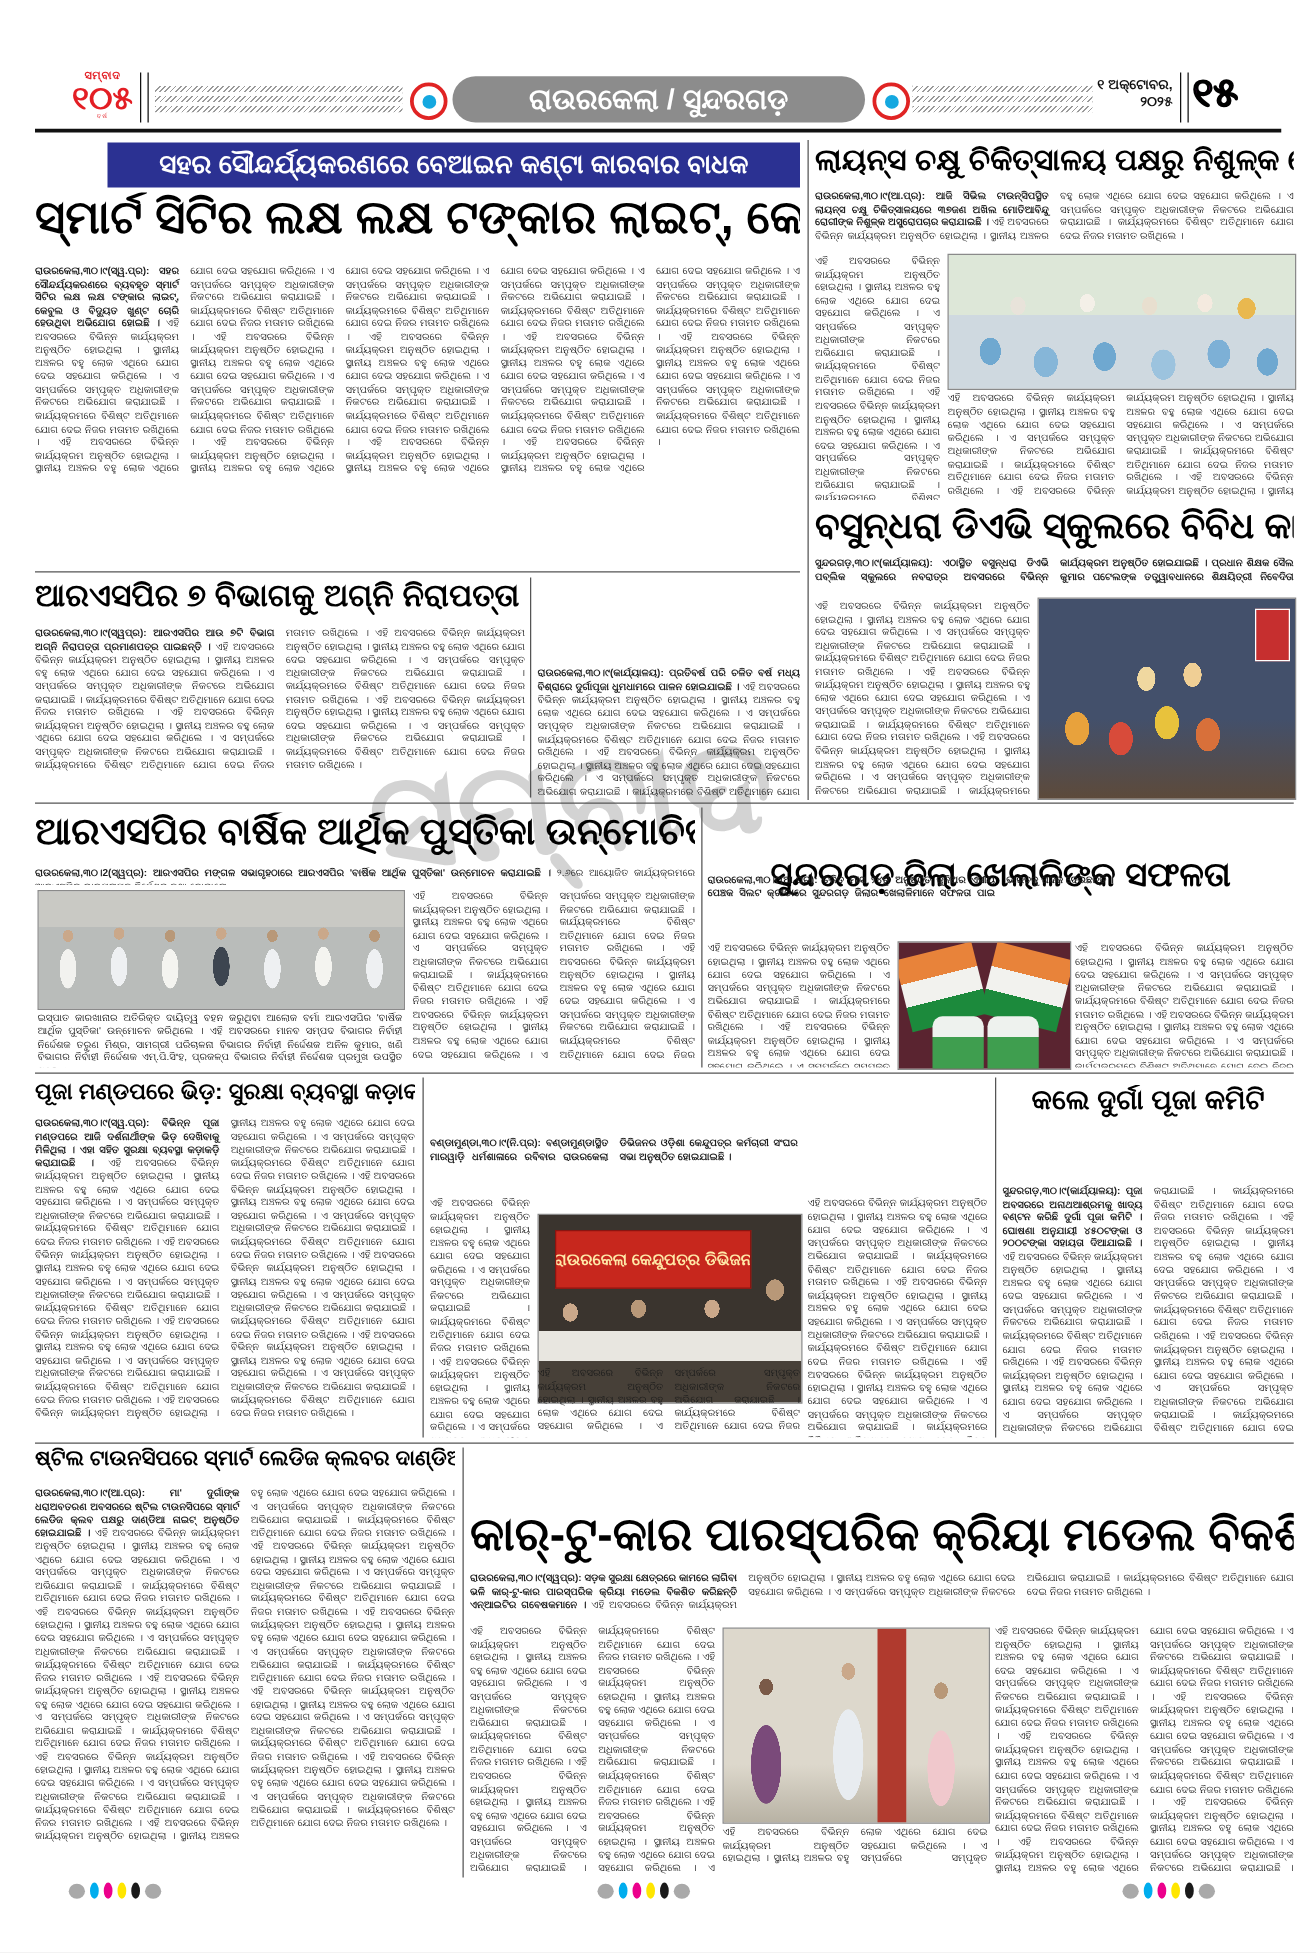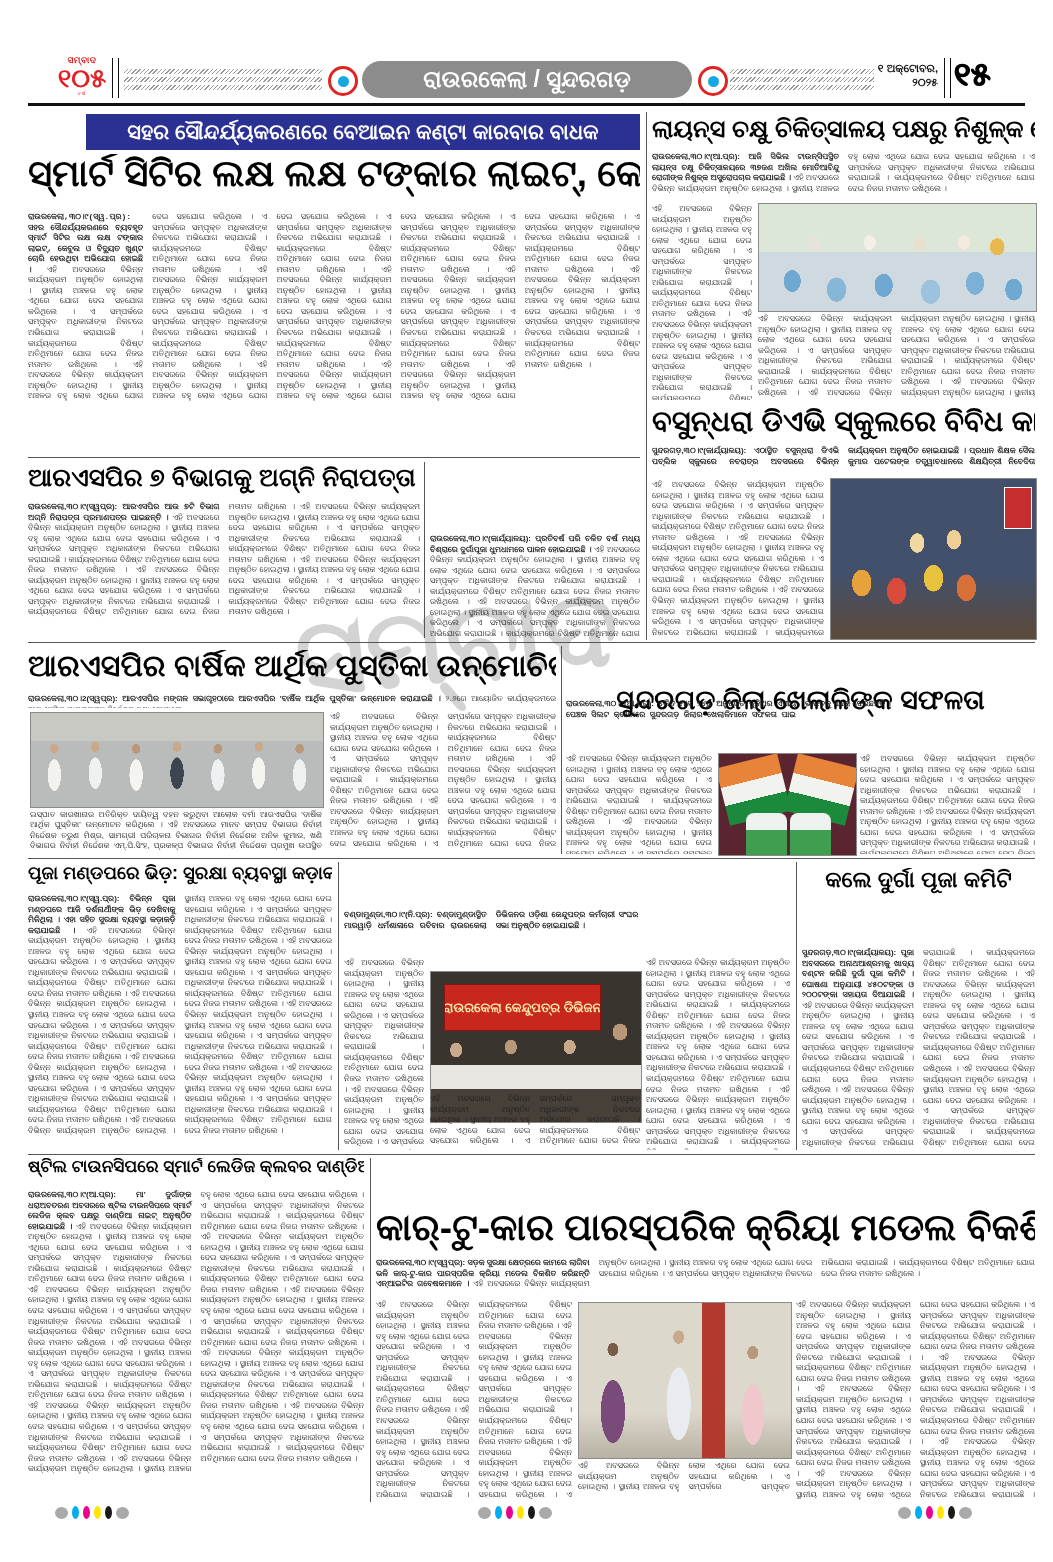--- a/index.html
+++ b/index.html
@@ -137,21 +137,21 @@
     <div>୨୦୨୫</div>
   </div>
   <div class="dbl" style="left:944px;top:58px;height:40px;"></div>
   <div class="pagenum" style="left:954px;top:56px;">୧୫</div>
   <div class="hline" style="left:28px;top:103px;width:997px;height:3px;background:#111;"></div>
 
   <div class="wm" style="left:295px;top:580px;font-size:108px;">ସମ୍ବାଦ</div>
 
   <div class="kicker" style="left:86px;top:114px;width:554px;height:36px;background:#2b3192;font-size:21px;">ସହର ସୌନ୍ଦର୍ଯ୍ୟକରଣରେ ବେଆଇନ କଣ୍ଟା କାରବାର ବାଧକ</div>
   <div class="hl" style="left:28px;top:154px;width:612px;height:48px;font-size:37px;">ସ୍ମାର୍ଟ ସିଟିର ଲକ୍ଷ ଲକ୍ଷ ଟଙ୍କାର ଲାଇଟ୍, କେବୁଲ, ବିଦ୍ୟୁତ ଖୁଣ୍ଟ ଚୋରି</div>
-  <div class="body-text cols-5" style="left:28px;top:212px;width:612px;height:242px;font-family:Liberation Mono, monospace;">
+  <div class="body-text cols-5" style="left:28px;top:212px;width:612px;height:242px;">
     <span class="lead">ରାଉରକେଲା,୩୦।୯(ସ୍ୱ.ପ୍ର): ସହର ସୌନ୍ଦର୍ଯ୍ୟକରଣରେ ବ୍ୟବହୃତ ସ୍ମାର୍ଟ ସିଟିର ଲକ୍ଷ ଲକ୍ଷ ଟଙ୍କାର ଲାଇଟ୍, କେବୁଲ ଓ ବିଦ୍ୟୁତ ଖୁଣ୍ଟ ଚୋରି ହେଉଥିବା ଅଭିଯୋଗ ହୋଇଛି । </span><span>ଏହି ଅବସରରେ ବିଭିନ୍ନ କାର୍ଯ୍ୟକ୍ରମ ଅନୁଷ୍ଠିତ ହୋଇଥିଲା । ସ୍ଥାନୀୟ ଅଞ୍ଚଳର ବହୁ ଲୋକ ଏଥିରେ ଯୋଗ ଦେଇ ସହଯୋଗ କରିଥିଲେ । ଏ ସମ୍ପର୍କରେ ସମ୍ପୃକ୍ତ ଅଧିକାରୀଙ୍କ ନିକଟରେ ଅଭିଯୋଗ କରାଯାଇଛି । କାର୍ଯ୍ୟକ୍ରମରେ ବିଶିଷ୍ଟ ଅତିଥିମାନେ ଯୋଗ ଦେଇ ନିଜର ମତାମତ ରଖିଥିଲେ । ଏହି ଅବସରରେ ବିଭିନ୍ନ କାର୍ଯ୍ୟକ୍ରମ ଅନୁଷ୍ଠିତ ହୋଇଥିଲା । ସ୍ଥାନୀୟ ଅଞ୍ଚଳର ବହୁ ଲୋକ ଏଥିରେ ଯୋଗ ଦେଇ ସହଯୋଗ କରିଥିଲେ । ଏ ସମ୍ପର୍କରେ ସମ୍ପୃକ୍ତ ଅଧିକାରୀଙ୍କ ନିକଟରେ ଅଭିଯୋଗ କରାଯାଇଛି । କାର୍ଯ୍ୟକ୍ରମରେ ବିଶିଷ୍ଟ ଅତିଥିମାନେ ଯୋଗ ଦେଇ ନିଜର ମତାମତ ରଖିଥିଲେ । ଏହି ଅବସରରେ ବିଭିନ୍ନ କାର୍ଯ୍ୟକ୍ରମ ଅନୁଷ୍ଠିତ ହୋଇଥିଲା । ସ୍ଥାନୀୟ ଅଞ୍ଚଳର ବହୁ ଲୋକ ଏଥିରେ ଯୋଗ ଦେଇ ସହଯୋଗ କରିଥିଲେ । ଏ ସମ୍ପର୍କରେ ସମ୍ପୃକ୍ତ ଅଧିକାରୀଙ୍କ ନିକଟରେ ଅଭିଯୋଗ କରାଯାଇଛି । କାର୍ଯ୍ୟକ୍ରମରେ ବିଶିଷ୍ଟ ଅତିଥିମାନେ ଯୋଗ ଦେଇ ନିଜର ମତାମତ ରଖିଥିଲେ । ଏହି ଅବସରରେ ବିଭିନ୍ନ କାର୍ଯ୍ୟକ୍ରମ ଅନୁଷ୍ଠିତ ହୋଇଥିଲା । ସ୍ଥାନୀୟ ଅଞ୍ଚଳର ବହୁ ଲୋକ ଏଥିରେ ଯୋଗ ଦେଇ ସହଯୋଗ କରିଥିଲେ । ଏ ସମ୍ପର୍କରେ ସମ୍ପୃକ୍ତ ଅଧିକାରୀଙ୍କ ନିକଟରେ ଅଭିଯୋଗ କରାଯାଇଛି । କାର୍ଯ୍ୟକ୍ରମରେ ବିଶିଷ୍ଟ ଅତିଥିମାନେ ଯୋଗ ଦେଇ ନିଜର ମତାମତ ରଖିଥିଲେ । ଏହି ଅବସରରେ ବିଭିନ୍ନ କାର୍ଯ୍ୟକ୍ରମ ଅନୁଷ୍ଠିତ ହୋଇଥିଲା । ସ୍ଥାନୀୟ ଅଞ୍ଚଳର ବହୁ ଲୋକ ଏଥିରେ ଯୋଗ ଦେଇ ସହଯୋଗ କରିଥିଲେ । ଏ ସମ୍ପର୍କରେ ସମ୍ପୃକ୍ତ ଅଧିକାରୀଙ୍କ ନିକଟରେ ଅଭିଯୋଗ କରାଯାଇଛି । କାର୍ଯ୍ୟକ୍ରମରେ ବିଶିଷ୍ଟ ଅତିଥିମାନେ ଯୋଗ ଦେଇ ନିଜର ମତାମତ ରଖିଥିଲେ । ଏହି ଅବସରରେ ବିଭିନ୍ନ କାର୍ଯ୍ୟକ୍ରମ ଅନୁଷ୍ଠିତ ହୋଇଥିଲା । ସ୍ଥାନୀୟ ଅଞ୍ଚଳର ବହୁ ଲୋକ ଏଥିରେ ଯୋଗ ଦେଇ ସହଯୋଗ କରିଥିଲେ । ଏ ସମ୍ପର୍କରେ ସମ୍ପୃକ୍ତ ଅଧିକାରୀଙ୍କ ନିକଟରେ ଅଭିଯୋଗ କରାଯାଇଛି । କାର୍ଯ୍ୟକ୍ରମରେ ବିଶିଷ୍ଟ ଅତିଥିମାନେ ଯୋଗ ଦେଇ ନିଜର ମତାମତ ରଖିଥିଲେ । ଏହି ଅବସରରେ ବିଭିନ୍ନ କାର୍ଯ୍ୟକ୍ରମ ଅନୁଷ୍ଠିତ ହୋଇଥିଲା । ସ୍ଥାନୀୟ ଅଞ୍ଚଳର ବହୁ ଲୋକ ଏଥିରେ ଯୋଗ ଦେଇ ସହଯୋଗ କରିଥିଲେ । ଏ ସମ୍ପର୍କରେ ସମ୍ପୃକ୍ତ ଅଧିକାରୀଙ୍କ ନିକଟରେ ଅଭିଯୋଗ କରାଯାଇଛି । କାର୍ଯ୍ୟକ୍ରମରେ ବିଶିଷ୍ଟ ଅତିଥିମାନେ ଯୋଗ ଦେଇ ନିଜର ମତାମତ ରଖିଥିଲେ । ଏହି ଅବସରରେ ବିଭିନ୍ନ କାର୍ଯ୍ୟକ୍ରମ ଅନୁଷ୍ଠିତ ହୋଇଥିଲା । ସ୍ଥାନୀୟ ଅଞ୍ଚଳର ବହୁ ଲୋକ ଏଥିରେ ଯୋଗ ଦେଇ ସହଯୋଗ କରିଥିଲେ । ଏ ସମ୍ପର୍କରେ ସମ୍ପୃକ୍ତ ଅଧିକାରୀଙ୍କ ନିକଟରେ ଅଭିଯୋଗ କରାଯାଇଛି । କାର୍ଯ୍ୟକ୍ରମରେ ବିଶିଷ୍ଟ ଅତିଥିମାନେ ଯୋଗ ଦେଇ ନିଜର ମତାମତ ରଖିଥିଲେ । ଏହି ଅବସରରେ ବିଭିନ୍ନ କାର୍ଯ୍ୟକ୍ରମ ଅନୁଷ୍ଠିତ ହୋଇଥିଲା । ସ୍ଥାନୀୟ ଅଞ୍ଚଳର ବହୁ ଲୋକ ଏଥିରେ ଯୋଗ ଦେଇ ସହଯୋଗ କରିଥିଲେ । ଏ ସମ୍ପର୍କରେ ସମ୍ପୃକ୍ତ ଅଧିକାରୀଙ୍କ ନିକଟରେ ଅଭିଯୋଗ କରାଯାଇଛି । କାର୍ଯ୍ୟକ୍ରମରେ ବିଶିଷ୍ଟ ଅତିଥିମାନେ ଯୋଗ ଦେଇ ନିଜର ମତାମତ ରଖିଥିଲେ । </span>
   </div>
 
   <div class="vline" style="left:646px;top:112px;height:528px;"></div>
 
   <div class="hl" style="left:652px;top:116px;width:383px;height:30px;font-size:24px;">ଲାୟନ୍ସ ଚକ୍ଷୁ ଚିକିତ୍ସାଳୟ ପକ୍ଷରୁ ନିଶୁଳ୍କ ମୋତିଆବିନ୍ଦୁ ଅସ୍ତ୍ରୋପଚାର</div>
   <div class="body-text cols-2" style="left:652px;top:152px;width:383px;height:48px;">
     <span class="lead">ରାଉରକେଲା,୩୦।୯(ଆ.ପ୍ର): ଆଜି ସିଭିଲ ଟାଉନ୍‌ସିପସ୍ଥିତ ଲାୟନ୍ସ ଚକ୍ଷୁ ଚିକିତ୍ସାଳୟରେ ୩୭ଜଣ ଅଖିଲ ମୋତିଆବିନ୍ଦୁ ରୋଗୀଙ୍କ ନିଶୁଳ୍କ ଅସ୍ତ୍ରୋପଚାର କରାଯାଇଛି । </span><span>ଏହି ଅବସରରେ ବିଭିନ୍ନ କାର୍ଯ୍ୟକ୍ରମ ଅନୁଷ୍ଠିତ ହୋଇଥିଲା । ସ୍ଥାନୀୟ ଅଞ୍ଚଳର ବହୁ ଲୋକ ଏଥିରେ ଯୋଗ ଦେଇ ସହଯୋଗ କରିଥିଲେ । ଏ ସମ୍ପର୍କରେ ସମ୍ପୃକ୍ତ ଅଧିକାରୀଙ୍କ ନିକଟରେ ଅଭିଯୋଗ କରାଯାଇଛି । କାର୍ଯ୍ୟକ୍ରମରେ ବିଶିଷ୍ଟ ଅତିଥିମାନେ ଯୋଗ ଦେଇ ନିଜର ମତାମତ ରଖିଥିଲେ । </span>
   </div>
   <div class="body-text" style="left:652px;top:204px;width:100px;height:196px;">

